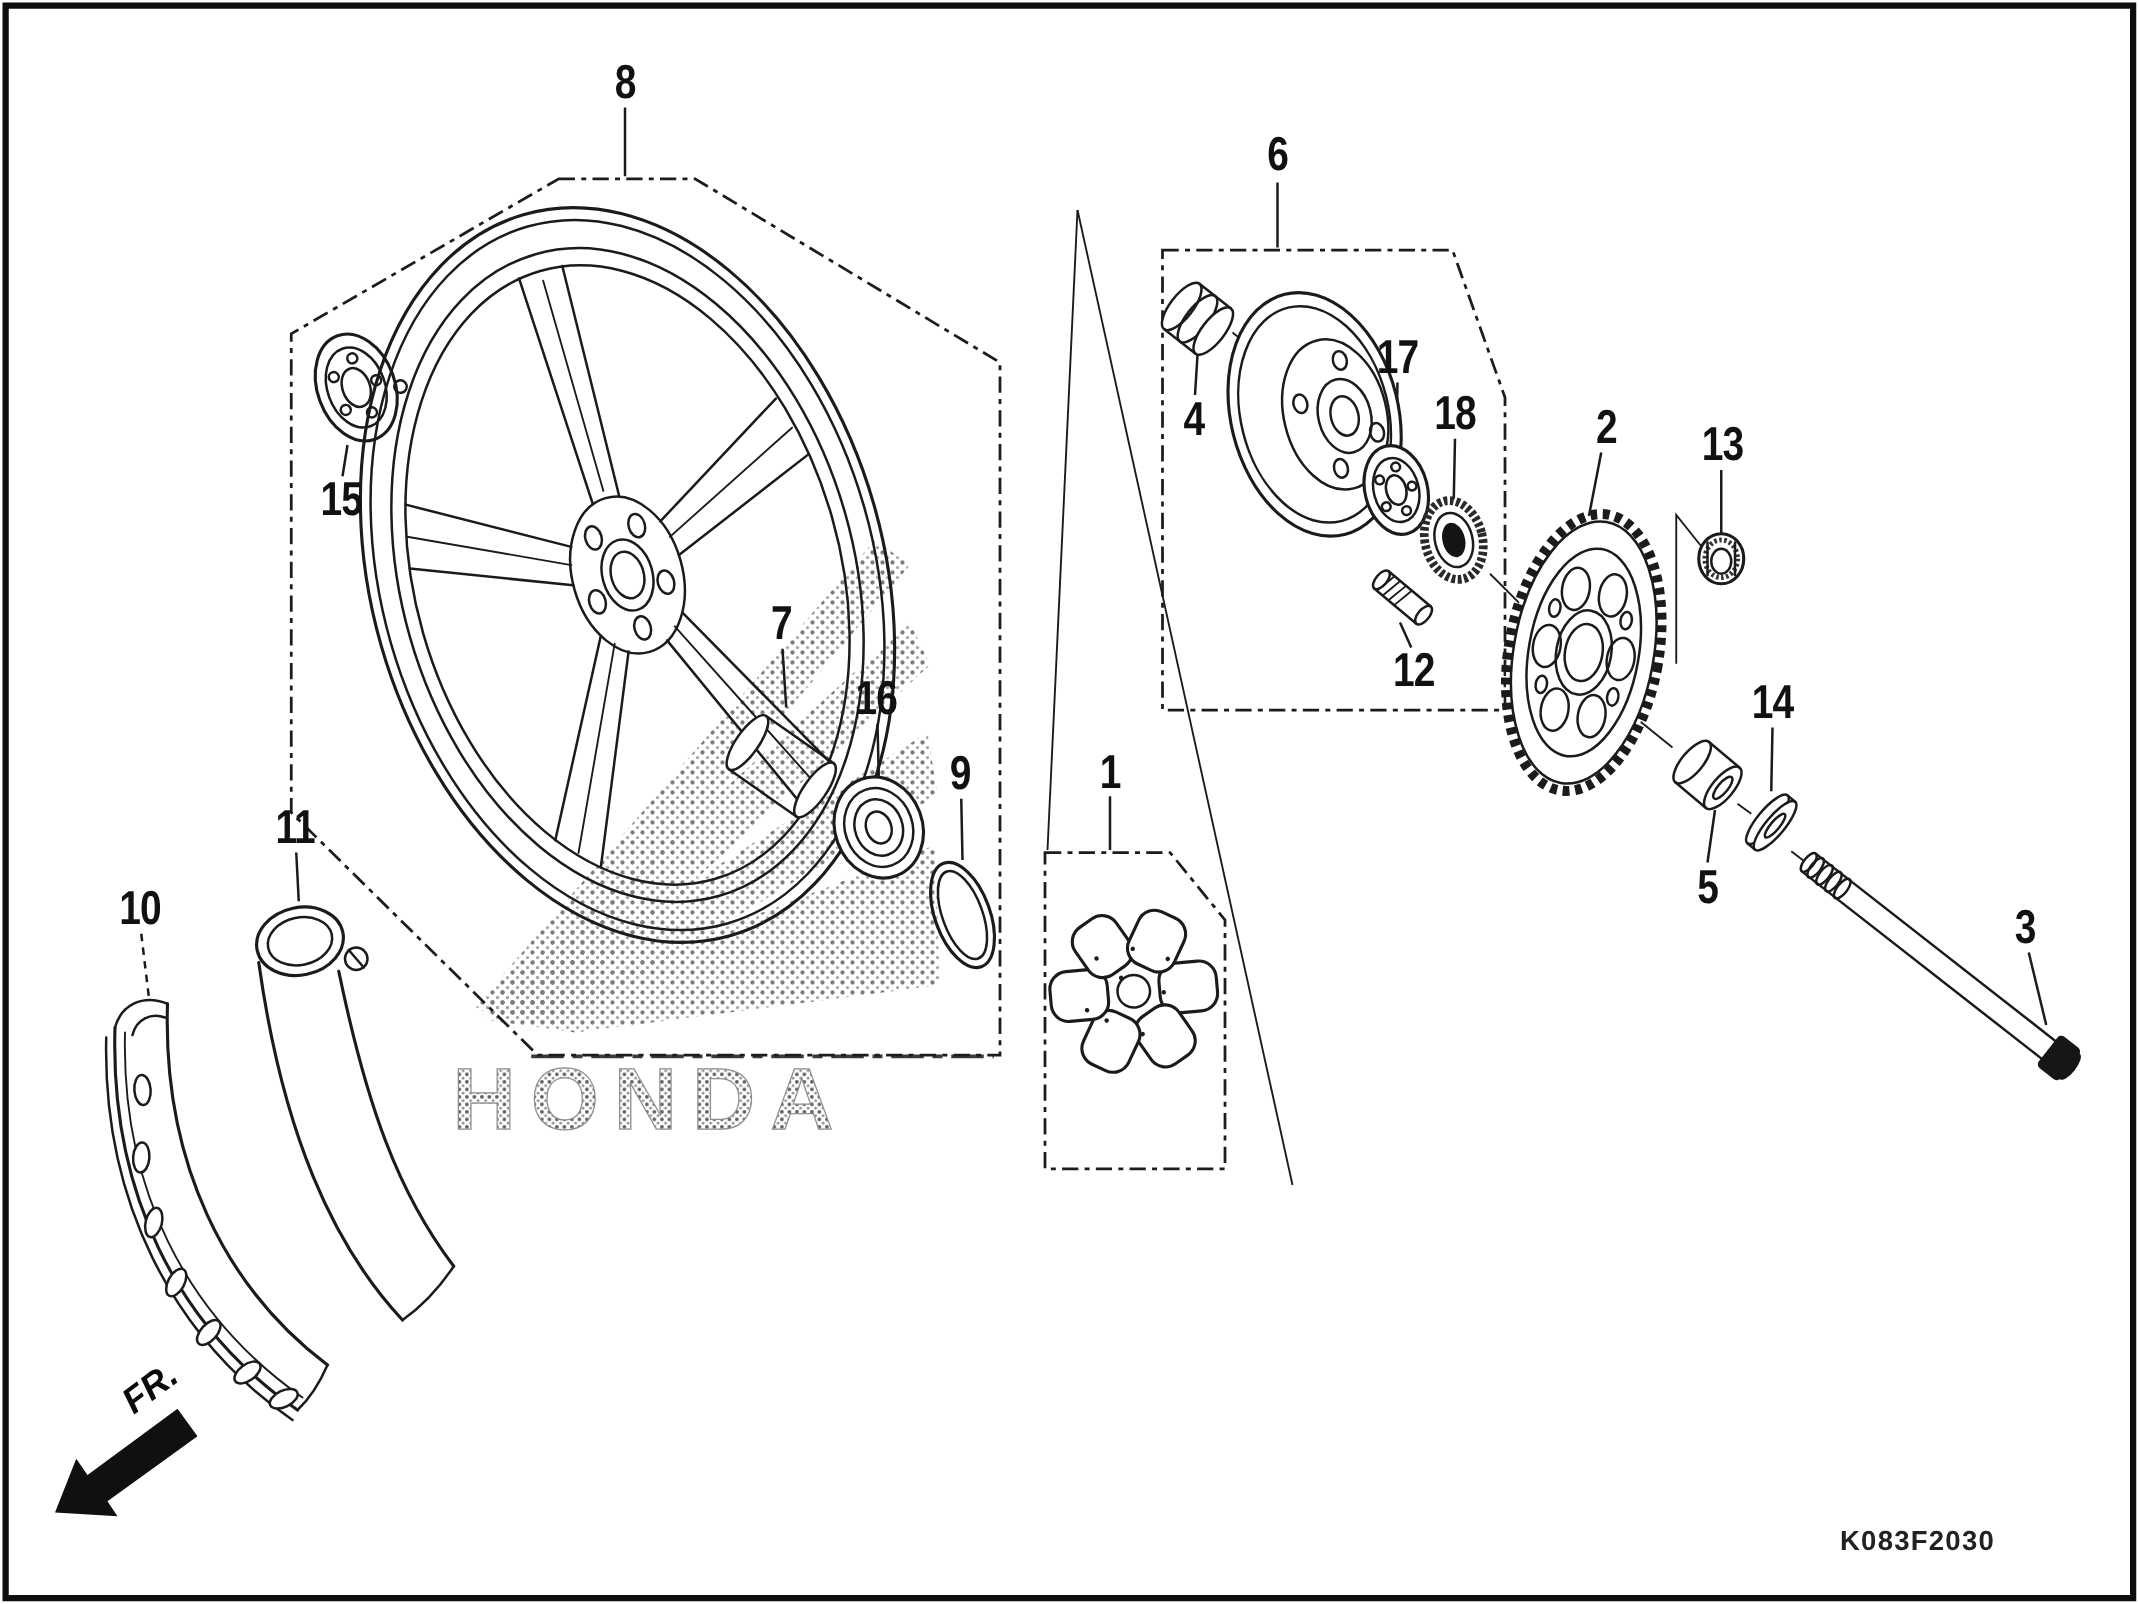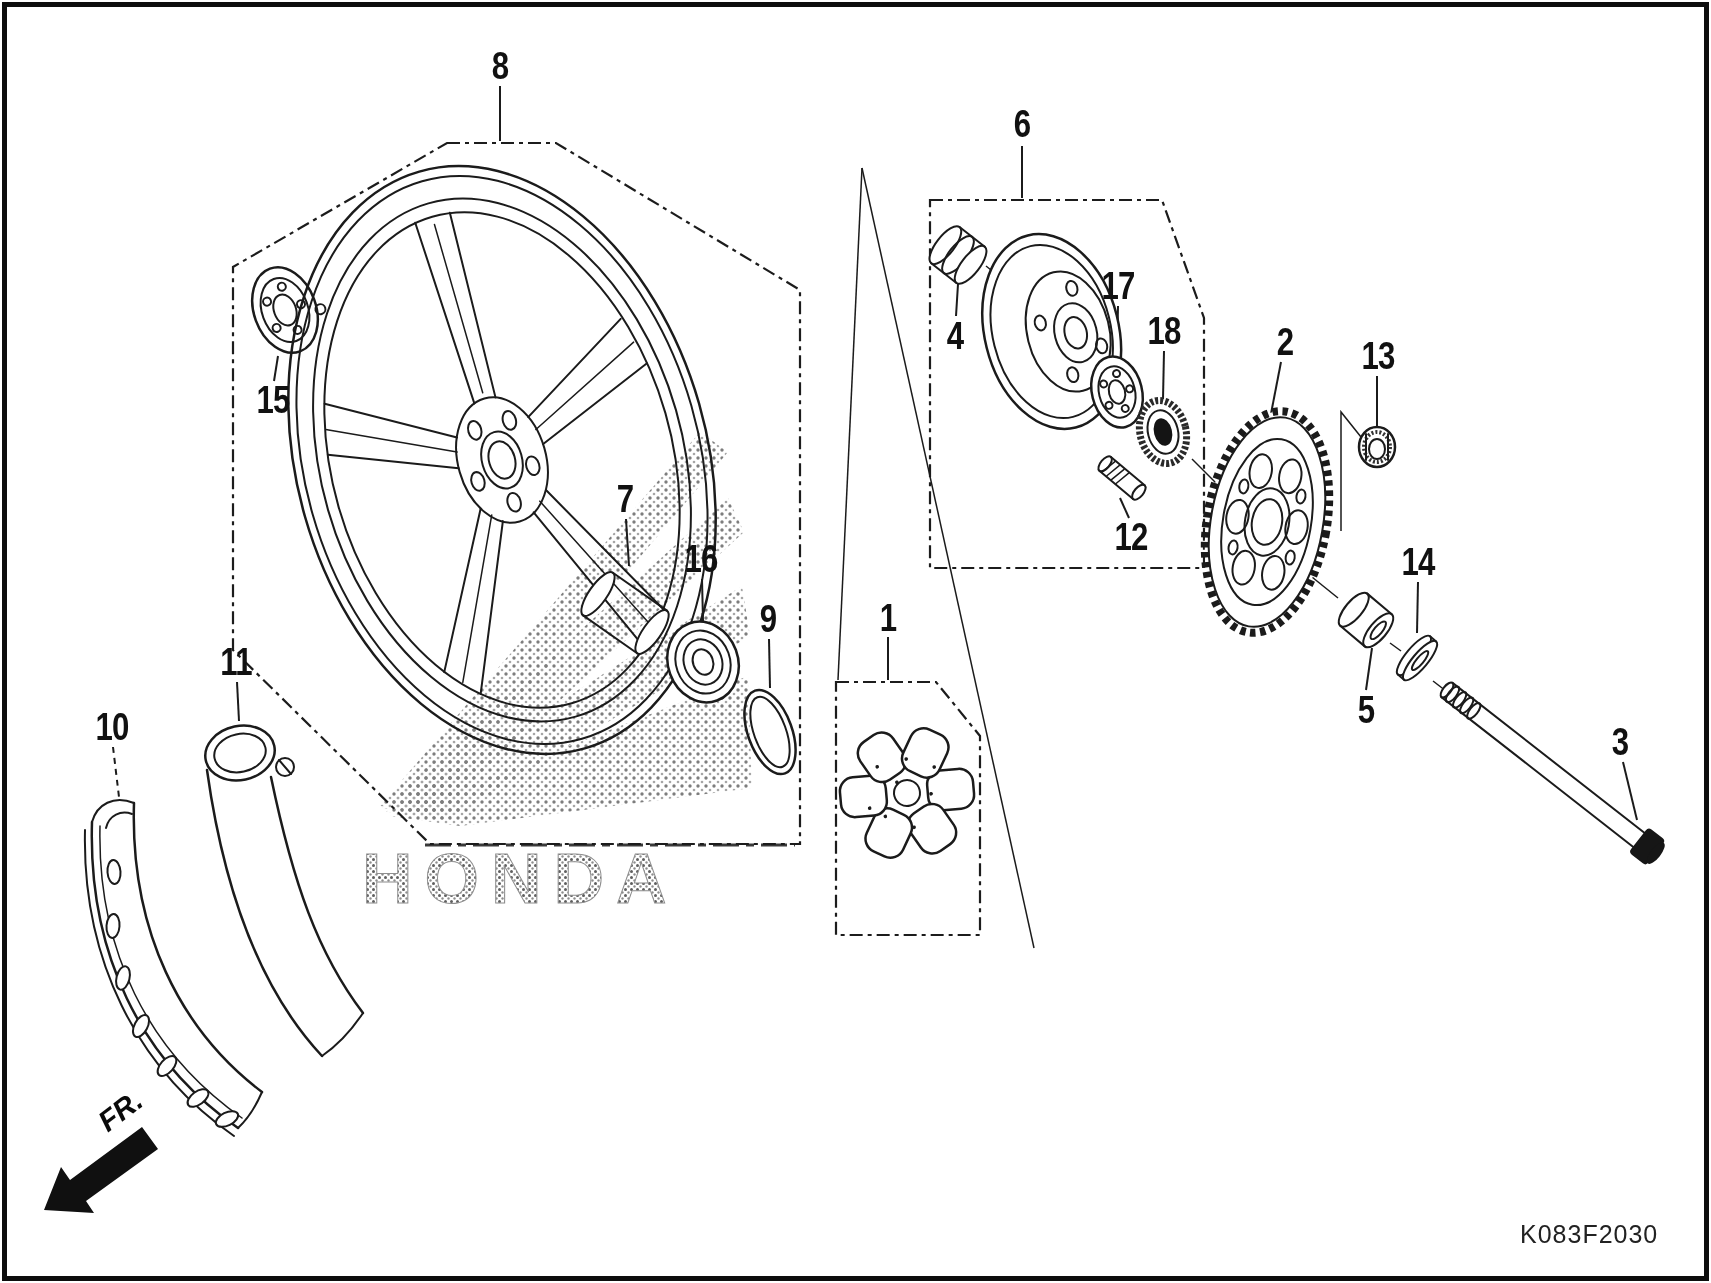--- a/index.html
+++ b/index.html
@@ -2,21 +2,21 @@
 <html><head>
 <meta charset="utf-8">
 <style>
   html,body{margin:0;padding:0;background:#fff;}
   .stage{position:relative;width:1711px;height:1283px;background:#ffffff;overflow:hidden;
          font-family:"Liberation Sans",sans-serif;}
   .frame{position:absolute;inset:2px;border:5px solid #0d0d0d;pointer-events:none;}
   svg.art{position:absolute;left:0;top:0;}
   .callout{position:absolute;transform:translate(-50%,-50%) scaleX(.82);font-weight:bold;
            font-size:38px;color:#111;letter-spacing:-1px;white-space:nowrap;line-height:1;}
-  .code{position:absolute;left:1520px;top:1220px;font-weight:normal;font-size:25px;color:#222;
+  .code{position:absolute;left:1472px;top:1220px;font-weight:bold;font-size:22px;color:#222;
         letter-spacing:1px;}
   .fr{position:absolute;left:92px;top:1112px;font-weight:bold;font-style:italic;font-size:29px;
       color:#0a0a0a;transform:rotate(-37deg);transform-origin:left top;}
   
   .ln{fill:none;stroke:#1b1b1b;stroke-width:2;stroke-linecap:round;stroke-linejoin:round;}
   .ln25{stroke-width:2.5;}
   .lnth{stroke-width:1.5;}
   .dashbox{fill:none;stroke:#1c1c1c;stroke-width:2.2;stroke-dasharray:13 5 4 5;}
   .ldr{fill:none;stroke:#1b1b1b;stroke-width:2;}
   .wfill{fill:#ffffff;}

